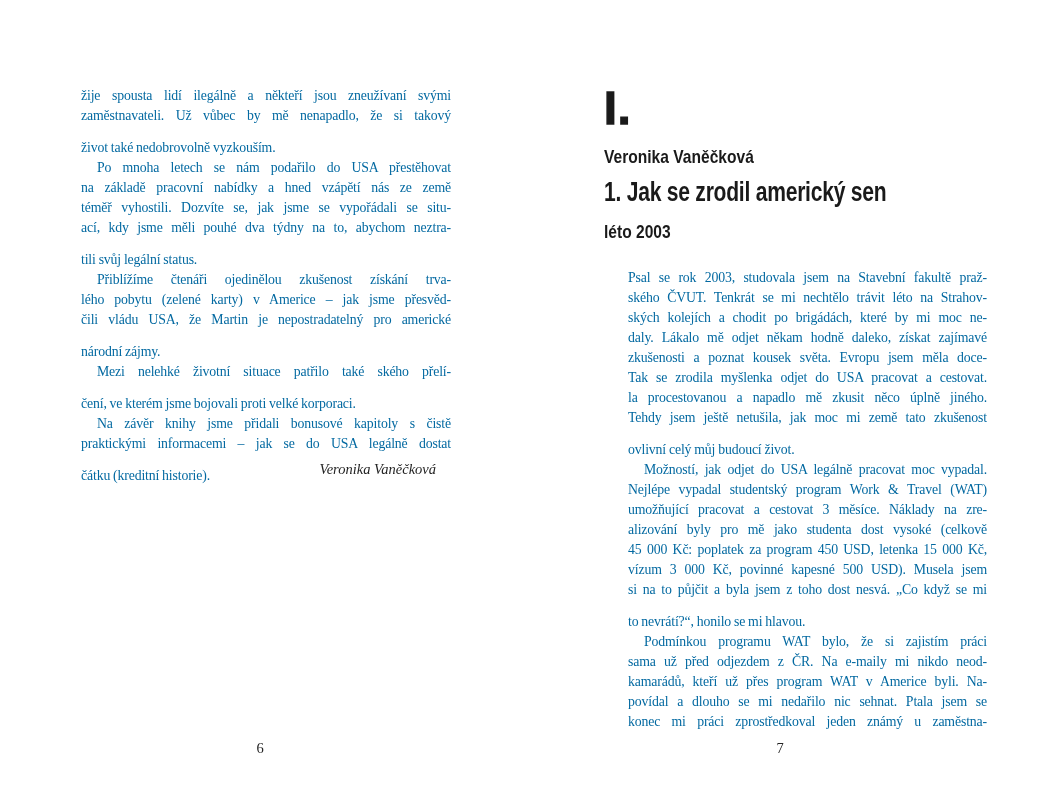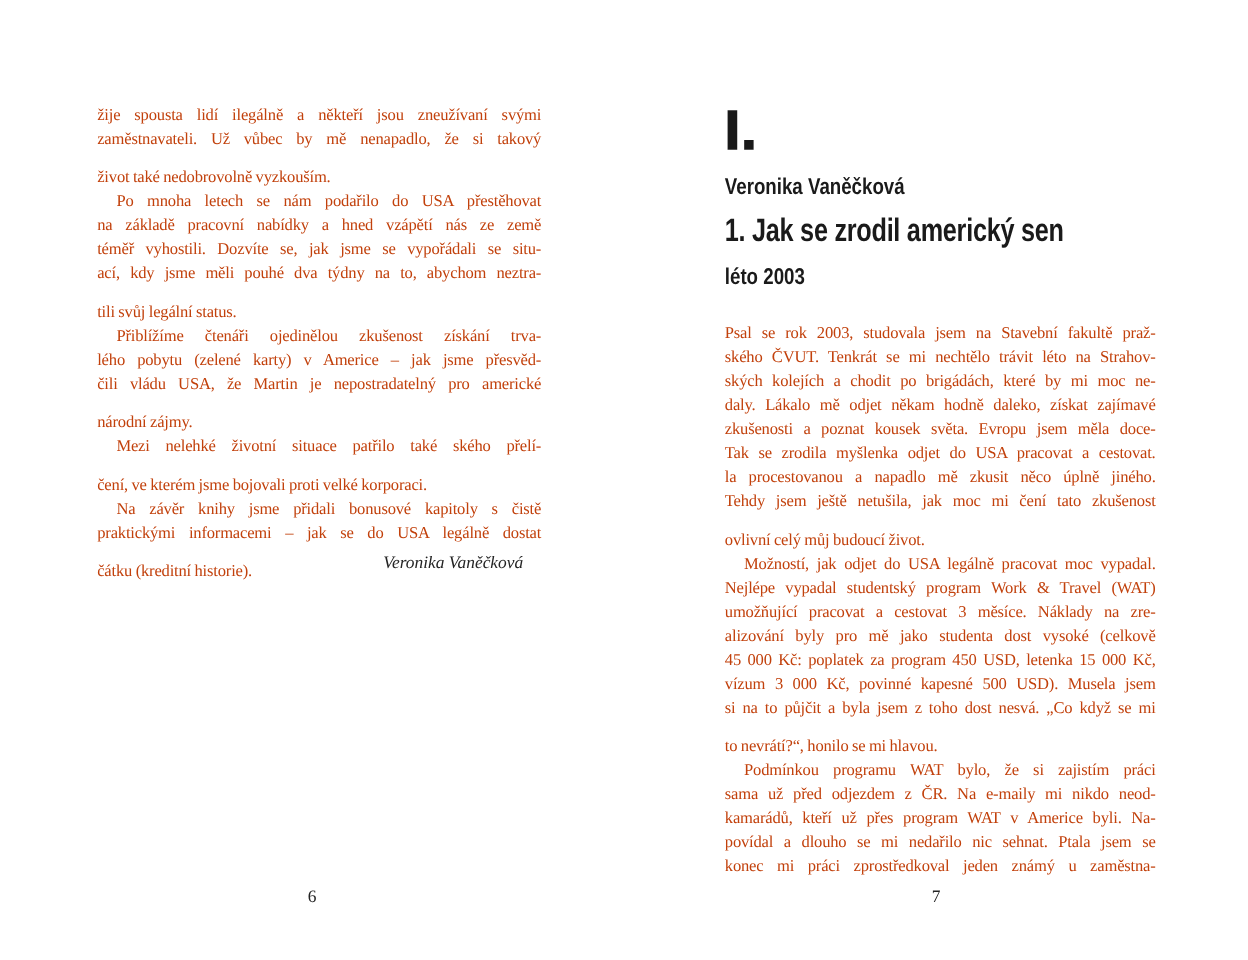--- a/index.html
+++ b/index.html
@@ -11,35 +11,35 @@
     font-family: "Liberation Serif", serif;
     color: #222222;
   }
   .abs { position: absolute; }
 
   
   .body-text {
     font-size: 13.8px;
     letter-spacing: -0.15px;
     word-spacing: -0.4px;
-    color: #c2410c;
+    color: #0369a1;
   }
   .tl {
     height: 20px;
     line-height: 20px;
     text-align: justify;
     text-align-last: justify;
     overflow: visible;
     white-space: normal;
   }
   .tl.last { text-align: center; text-align-last: left; margin-top: 12px; }
   .tl.ind  { text-indent: 16px; }
 
   #left-body  { left: 81px;  top: 86px;  width: 370px; }
-  #right-body { left: 604px; top: 268px; width: 359px; }
+  #right-body { left: 628px; top: 268px; width: 359px; }
 
   #signature {
     left: 81px; top: 459px; width: 370px;
     padding-right: 15px; box-sizing: border-box;
     text-align: right;
     font-style: italic;
     font-size: 14.5px; line-height: 20px;
     color: #242424;
   }
 
@@ -119,21 +119,21 @@
 <div class="abs sans" id="section-subtitle">léto 2003</div>
 
 <div class="abs body-text" id="right-body">
     <div class="tl">Psal se rok 2003, studovala jsem na Stavební fakultě praž-</div>
     <div class="tl">ského ČVUT. Tenkrát se mi nechtělo trávit léto na Strahov-</div>
     <div class="tl">ských kolejích a chodit po brigádách, které by mi moc ne-</div>
     <div class="tl">daly. Lákalo mě odjet někam hodně daleko, získat zajímavé</div>
     <div class="tl">zkušenosti a poznat kousek světa. Evropu jsem měla doce-</div>
     <div class="tl">Tak se zrodila myšlenka odjet do USA pracovat a cestovat.</div>
     <div class="tl">la procestovanou a napadlo mě zkusit něco úplně jiného.</div>
-    <div class="tl">Tehdy jsem ještě netušila, jak moc mi čení tato zkušenost</div>
+    <div class="tl">Tehdy jsem ještě netušila, jak moc mi země tato zkušenost</div>
     <div class="tl last">ovlivní celý můj budoucí život.</div>
     <div class="tl ind">Možností, jak odjet do USA legálně pracovat moc vypadal.</div>
     <div class="tl">Nejlépe vypadal studentský program Work &amp; Travel (WAT)</div>
     <div class="tl">umožňující pracovat a cestovat 3 měsíce. Náklady na zre-</div>
     <div class="tl">alizování byly pro mě jako studenta dost vysoké (celkově</div>
     <div class="tl">45 000 Kč: poplatek za program 450 USD, letenka 15 000 Kč,</div>
     <div class="tl">vízum 3 000 Kč, povinné kapesné 500 USD). Musela jsem</div>
     <div class="tl">si na to půjčit a byla jsem z toho dost nesvá. „Co když se mi</div>
     <div class="tl last">to nevrátí?“, honilo se mi hlavou.</div>
     <div class="tl ind">Podmínkou programu WAT bylo, že si zajistím práci</div>

